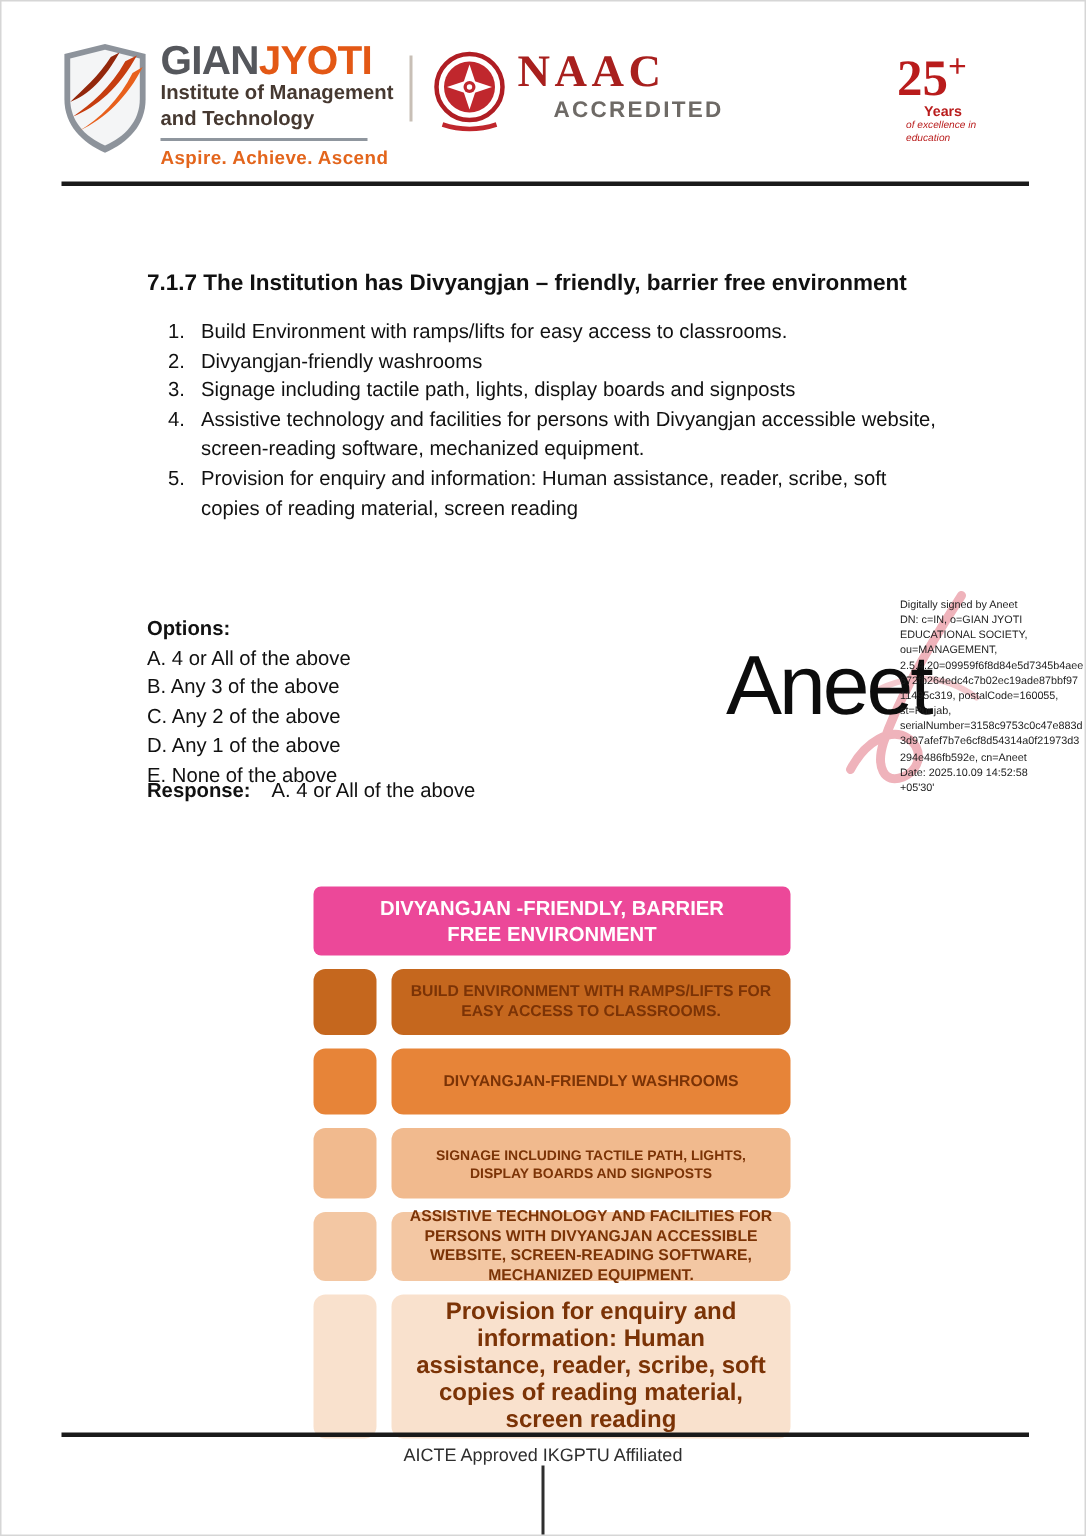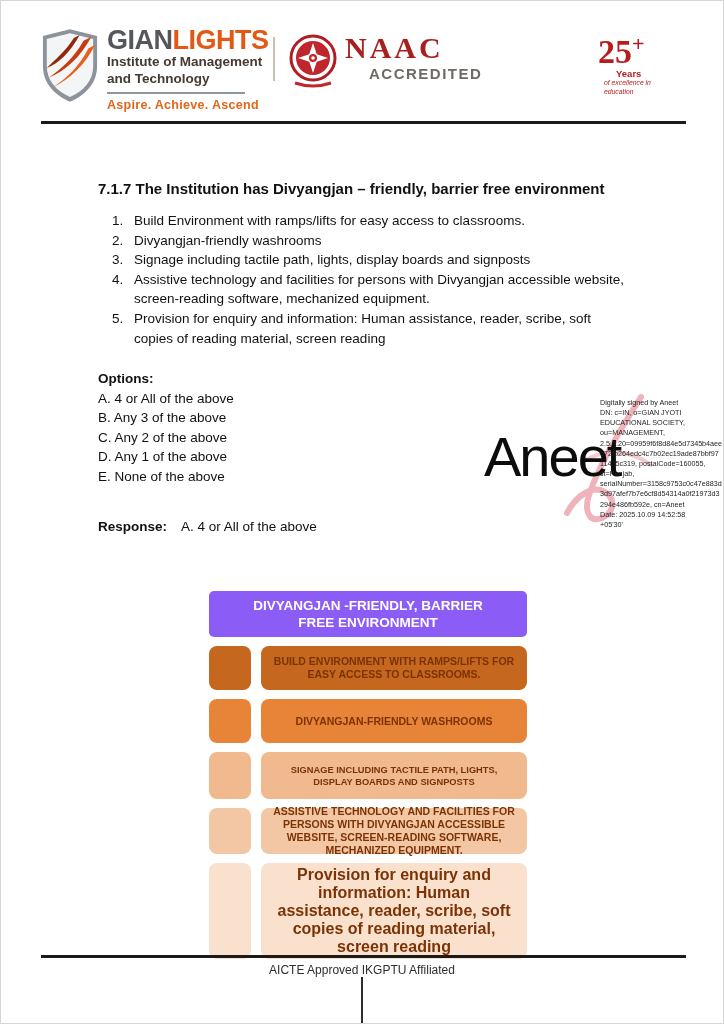--- a/index.html
+++ b/index.html
@@ -31,21 +31,21 @@
   .hrule.top{top:120px;}
   .hrule.bottom{top:954px;}
   
   .q-title{position:absolute;left:97px;top:179px;font-size:15px;font-weight:bold;width:560px;}
   .q-list{position:absolute;left:111px;top:210px;width:520px;}
   .q-item{display:flex;font-size:13.5px;line-height:19.6px;}
   .q-num{width:22px;flex:0 0 22px;}
   .q-text{flex:1;}
   
   .options{position:absolute;left:97px;top:368px;font-size:13.5px;}
-  .options-label{font-weight:bold;line-height:20px;}
+  .options-label{font-weight:bold;line-height:20px;margin-top:40px;}
   .option-line{line-height:19.4px;}
   
   .sig-name{position:absolute;left:483px;top:423px;font-size:56px;letter-spacing:-2px;color:#0C0C0C;z-index:3;}
   .sig-glyph{position:absolute;left:552px;top:390px;z-index:2;}
   .sig-details{position:absolute;left:599px;top:397px;width:106px;font-size:7.2px;line-height:10.15px;color:#1d1d1d;white-space:pre-line;z-index:4;}
   
   .response{position:absolute;left:97px;top:518px;font-size:13.5px;}
   .response-label{font-weight:bold;}
   .response-value{margin-left:14px;}
   
@@ -77,21 +77,21 @@
       <svg width="58" height="78" viewBox="0 0 60 80">
         <path d="M30 2 L58 9 V40 C58 58 46 70 30 77 C14 70 2 58 2 40 V9 Z" fill="#8D939B"></path>
         <path d="M30 6 L54 12 V40 C54 55 44 66 30 72 C16 66 6 55 6 40 V12 Z" fill="#F4F5F6"></path>
         <path d="M8 52 C24 46 40 32 52 10 L44 14 C34 32 20 44 8 52 Z" fill="#C63D0F"></path>
         <path d="M12 62 C30 54 46 38 56 18 L49 22 C40 40 26 54 12 62 Z" fill="#E8601C"></path>
         <path d="M6 42 C18 38 30 26 40 8 L34 11 C26 24 14 34 6 42 Z" fill="#93270B"></path>
       </svg>
     </span>
     <div class="logo-text">
       <div class="wordmark">
-        <span class="wm-gian">GIAN</span><span class="wm-jyoti">LIGHTS</span>
+        <span class="wm-gian">GIAN</span><span class="wm-jyoti">JYOTI</span>
       </div>
       <div class="inst-line">Institute of Management</div>
       <div class="inst-line">and Technology</div>
       <div class="logo-divider"></div>
       <div class="tagline">Aspire. Achieve. Ascend</div>
     </div>
   </div>
 
   <div class="vert-sep"></div>
 
@@ -174,21 +174,21 @@
 serialNumber=3158c9753c0c47e883d
 3d97afef7b7e6cf8d54314a0f21973d3
 294e486fb592e, cn=Aneet
 Date: 2025.10.09 14:52:58 +05'30'</div>
 
   <div class="response">
     <span class="response-label">Response:</span><span class="response-value">A. 4 or All of the above</span>
   </div>
 
   <div class="diagram">
-    <div class="diagram-title" style="background-color: #8b5cf6;">DIVYANGJAN -FRIENDLY, BARRIER FREE ENVIRONMENT</div>
+    <div class="diagram-title" style="background-color: #ec4899;">DIVYANGJAN -FRIENDLY, BARRIER FREE ENVIRONMENT</div>
     <div class="d-row">
       <div class="sq" style="background-color: rgb(197, 103, 30);"></div>
       <div class="bar" style="background-color: rgb(197, 103, 30); color: rgb(123, 51, 6);">BUILD ENVIRONMENT WITH RAMPS/LIFTS FOR EASY ACCESS TO CLASSROOMS.</div>
     </div>
     <div class="d-row">
       <div class="sq" style="background-color: rgb(231, 132, 56);"></div>
       <div class="bar" style="background-color: rgb(231, 132, 56); color: rgb(123, 51, 6);">DIVYANGJAN-FRIENDLY WASHROOMS</div>
     </div>
     <div class="d-row">
       <div class="sq" style="background-color: rgb(241, 186, 142);"></div>

